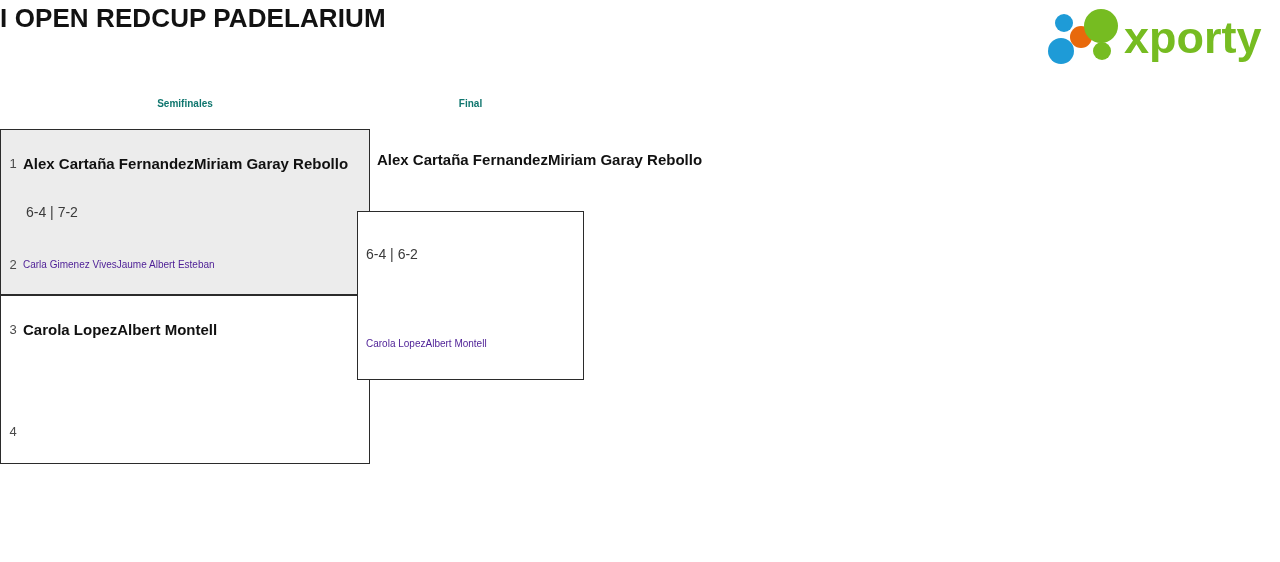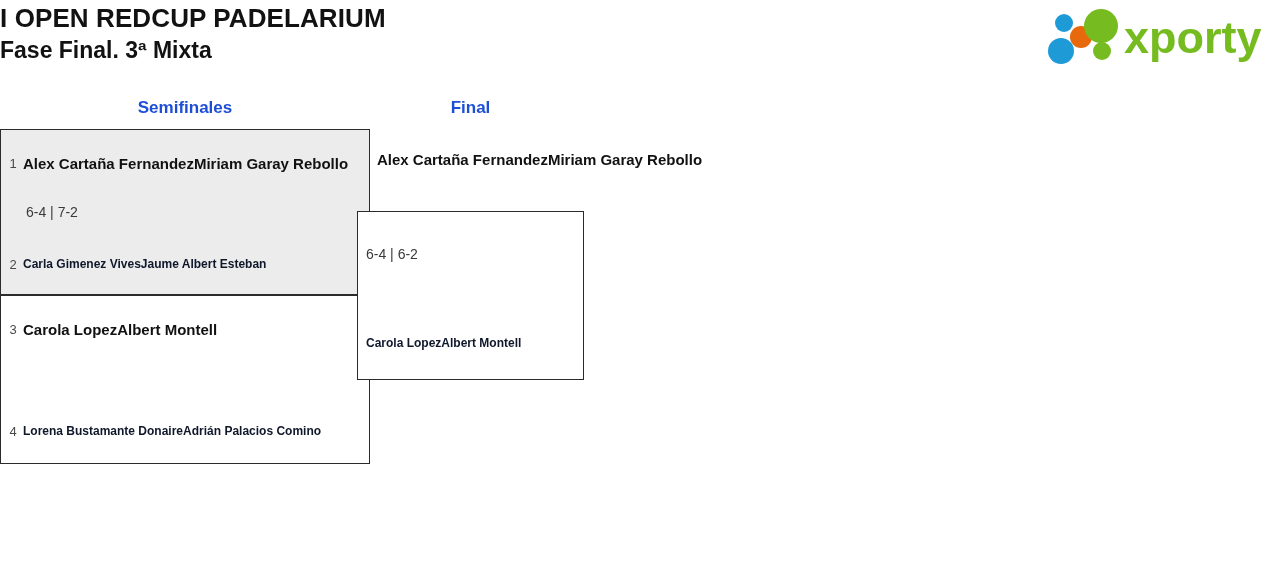--- a/index.html
+++ b/index.html
@@ -49,23 +49,23 @@
     right: 6px;
     top: 6px;
     width: 230px;
     height: 60px;
   }
   .logo svg { display: block; }
 
   
   .round-label {
     position: absolute;
-    font-size: 17px;
+    font-size: 10px;
     font-weight: 600;
-    color: #1d4ed8;
+    color: #0f766e;
     text-align: center;
     white-space: nowrap;
   }
   .round-semis { left: 0;   top: 98px; width: 370px; }
   .round-final { left: 357px; top: 98px; width: 227px; }
 
   
   .bracket { position: absolute; left: 0; top: 0; }
 
   .match {
@@ -109,23 +109,23 @@
     line-height: 19px;
   }
   .players span { white-space: nowrap; }
 
   .winner .players span {
     font-size: 15px;
     font-weight: 700;
     color: #111111;
   }
   .loser .players span {
-    font-size: 12px;
-    font-weight: 700;
-    color: #0f172a;
+    font-size: 10px;
+    font-weight: 400;
+    color: #4c1d95;
   }
 
   .score {
     position: absolute;
     font-size: 14px;
     color: #3a3a3a;
     text-align: left;
     white-space: nowrap;
   }
 
@@ -158,21 +158,20 @@
     left: 8px; top: 34px; width: 210px;
   }
 </style>
 </head>
 <body>
 
 <div class="header">
 
   <div class="title-block">
     <div class="title-line1">I OPEN REDCUP PADELARIUM</div>
-    <div class="title-line2">Fase Final. 3ª Mixta</div>
   </div>
 
   <div class="logo">
     <svg width="230" height="60" viewBox="0 0 230 60" xmlns="http://www.w3.org/2000/svg">
 
       <circle cx="20" cy="17" r="9" fill="#1e9bd7"></circle>
       <circle cx="37" cy="31" r="11" fill="#e8690b"></circle>
       <circle cx="17" cy="45" r="13" fill="#1e9bd7"></circle>
       <circle cx="57" cy="20" r="17" fill="#76bc21"></circle>
       <circle cx="58" cy="45" r="9" fill="#76bc21"></circle>
@@ -212,24 +211,20 @@
       <div class="seed">3</div>
       <div class="players">
         <span>Carola Lopez</span>
         <span>Albert Montell</span>
       </div>
     </div>
 
 
     <div class="team team-bottom loser">
       <div class="seed">4</div>
-      <div class="players">
-        <span>Lorena Bustamante Donaire</span>
-        <span>Adrián Palacios Comino</span>
-      </div>
     </div>
   </div>
 
   <div class="final-winner winner">
     <div class="players">
       <span>Alex Cartaña Fernandez</span>
       <span>Miriam Garay Rebollo</span>
     </div>
   </div>
 

